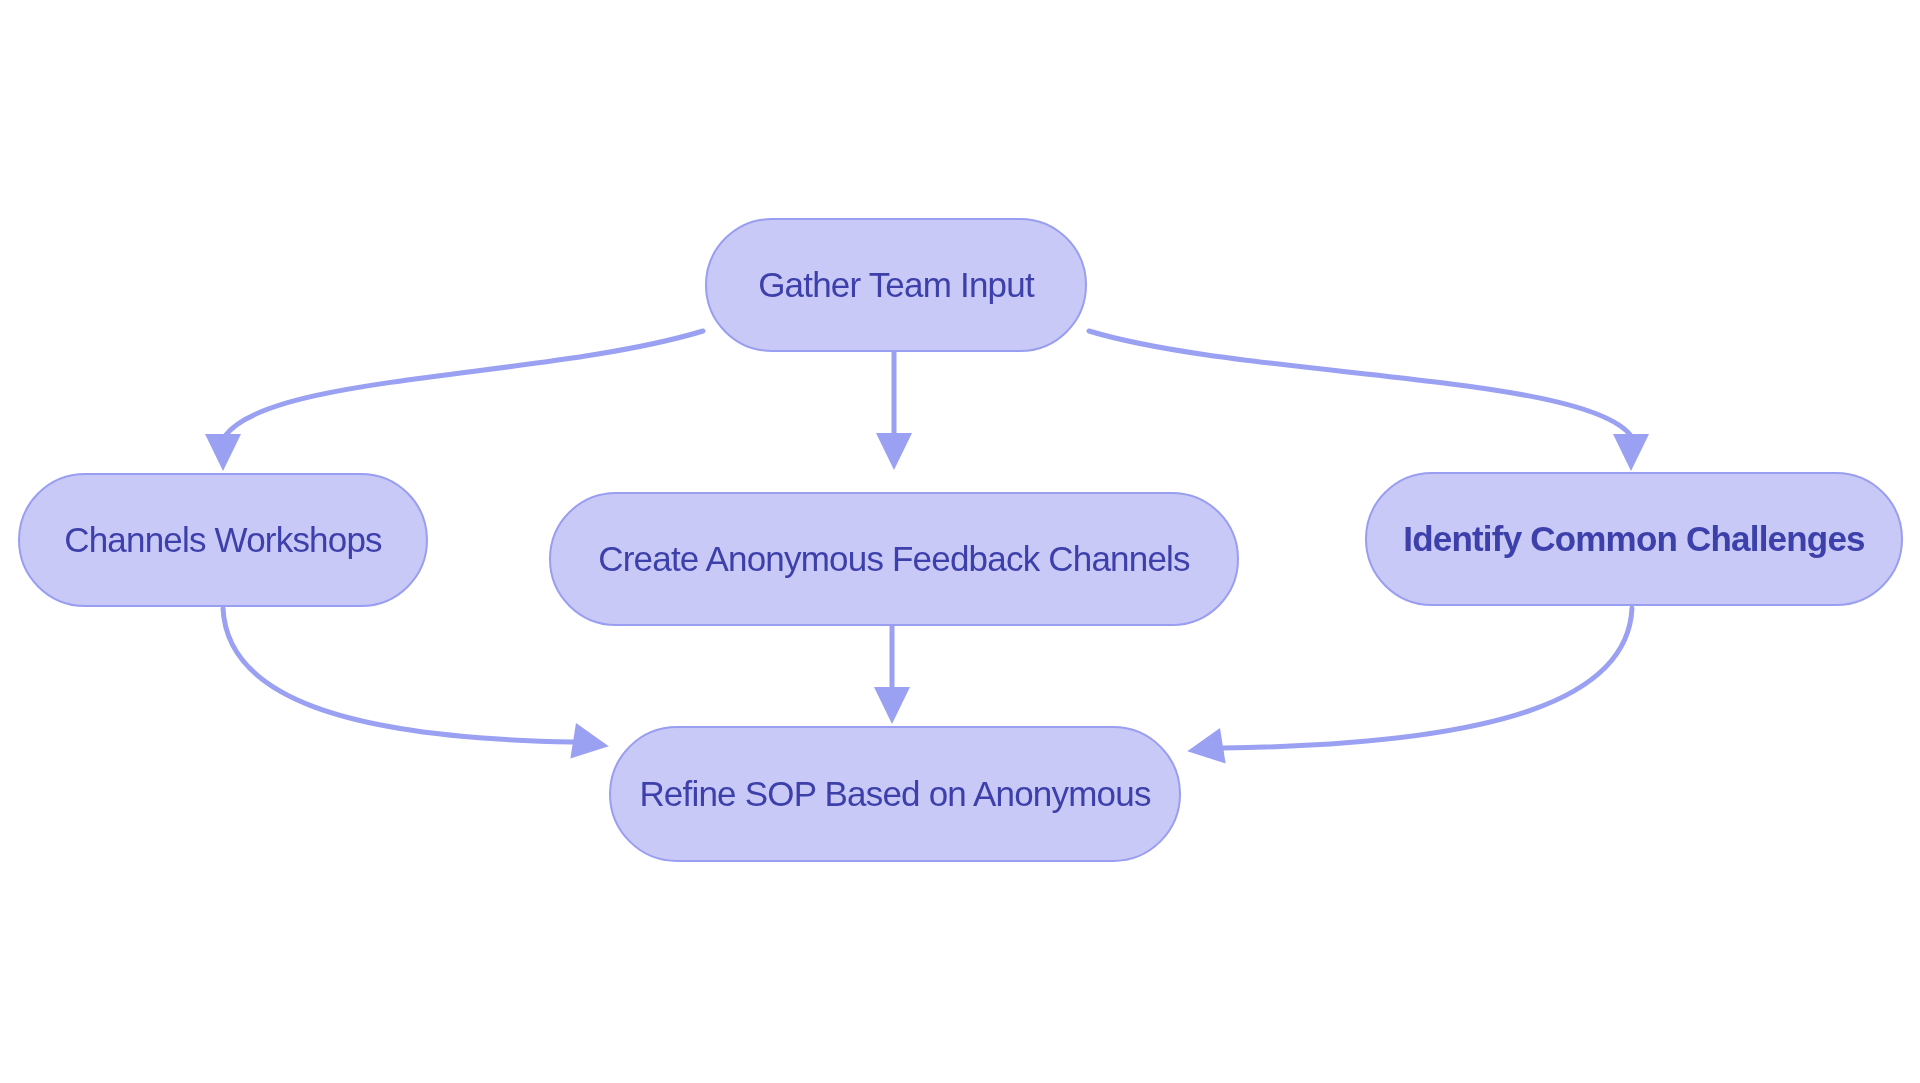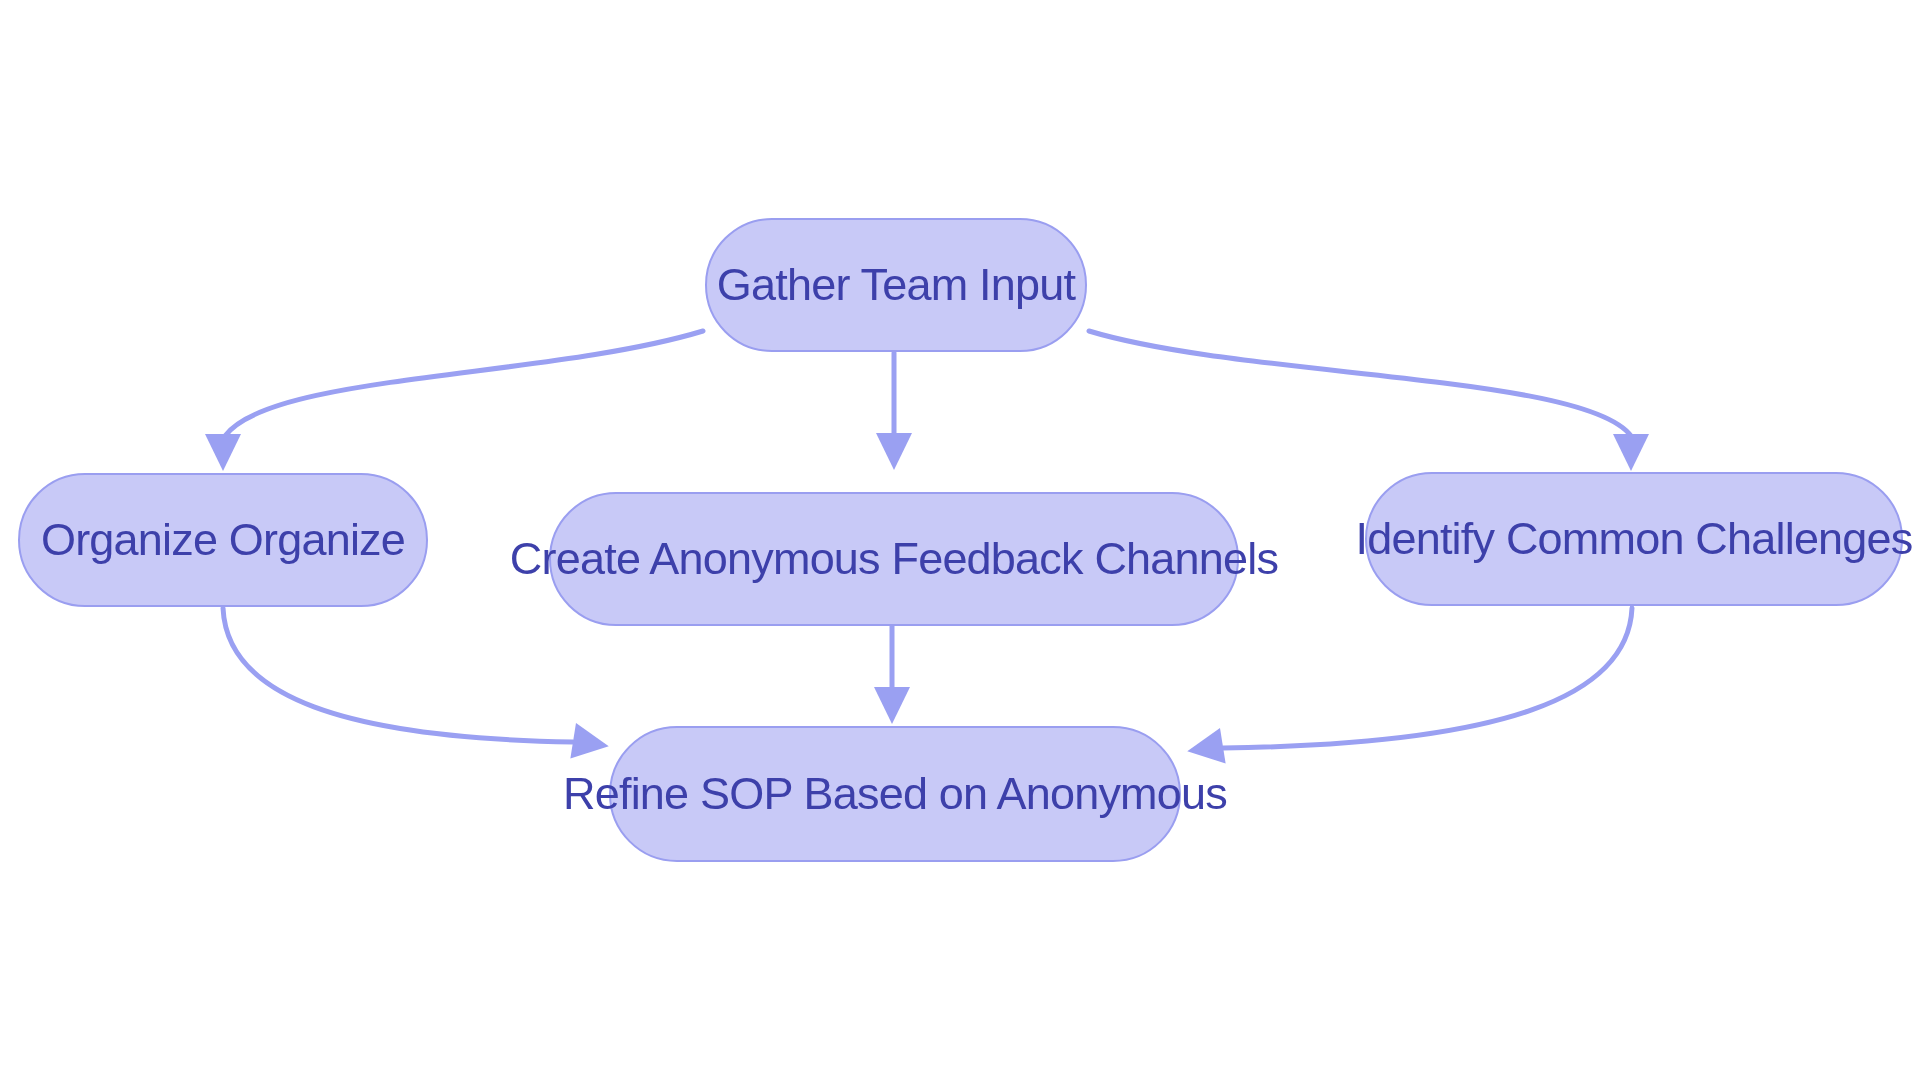--- a/index.html
+++ b/index.html
@@ -37,30 +37,30 @@
   }
   .node {
     position: absolute;
     display: flex;
     align-items: center;
     justify-content: center;
     background: var(--node-fill);
     border: 2.5px solid var(--node-border);
     border-radius: 68px;
     color: var(--text-color);
-    font-size: 45px;
+    font-size: 35px;
     letter-spacing: -0.8px;
     white-space: nowrap;
     text-align: center;
   }
   .node span { display: block; padding: 0 14px; }
   .node-gather   { left: 705px;  top: 218px; width: 382px; height: 134px; }
   .node-organize { left: 18px;   top: 473px; width: 410px; height: 134px; }
   .node-create   { left: 549px;  top: 492px; width: 690px; height: 134px; }
-  .node-identify { left: 1365px; top: 472px; width: 538px; height: 134px; }
+  .node-identify { left: 1365px; top: 472px; width: 538px; height: 134px; font-weight: bold; }
   .node-refine   { left: 609px;  top: 726px; width: 572px; height: 136px; }
 </style>
 </head>
 <body>
 
 <div class="canvas">
 
   <svg class="edges" viewBox="0 0 1920 1083" xmlns="http://www.w3.org/2000/svg">
 
     <path class="edge-path" d="M 703 331 C 548 378, 270 374, 225 436"></path>
@@ -80,21 +80,21 @@
 
     <path class="edge-path" d="M 1632 608 C 1628 697, 1505 744, 1223 748"></path>
     <polygon class="edge-head" points="1223,730 1223,766 1187,748" transform="rotate(-9 1208 748)"></polygon>
   </svg>
 
   <div class="node node-gather">
     <span>Gather Team Input</span>
   </div>
 
   <div class="node node-organize">
-    <span>Organize Organize</span>
+    <span>Channels Workshops</span>
   </div>
 
   <div class="node node-create">
     <span>Create Anonymous Feedback Channels</span>
   </div>
 
   <div class="node node-identify">
     <span>Identify Common Challenges</span>
   </div>
 

